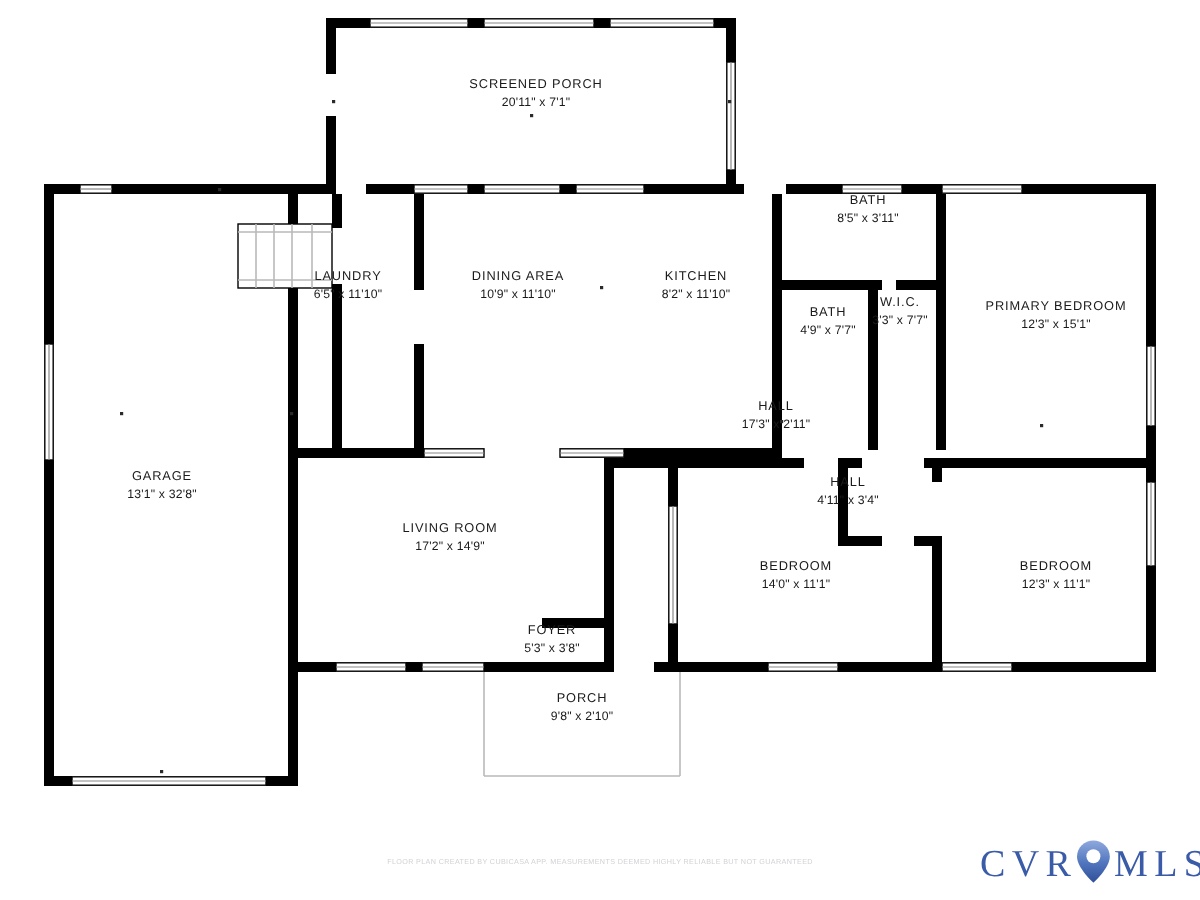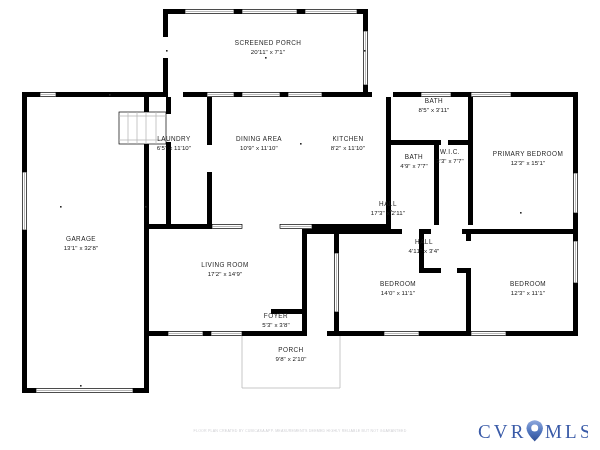--- a/index.html
+++ b/index.html
@@ -44,21 +44,21 @@
     position:absolute;left:0;top:429px;width:600px;
     text-align:center;
   }
   #footer .disc{
     font-size:3.6px;
     letter-spacing:0.18px;
     color:#d2d2d6;
     white-space:nowrap;
   }
   #logo{
-    position:absolute;right:12px;top:417px;
+    position:absolute;right:0;top:417px;
     height:28px;width:110px;
   }
 </style>
 </head>
 <body>
 
 <div id="plan">
 
 <svg width="600" height="450" viewBox="0 0 600 450">
 

